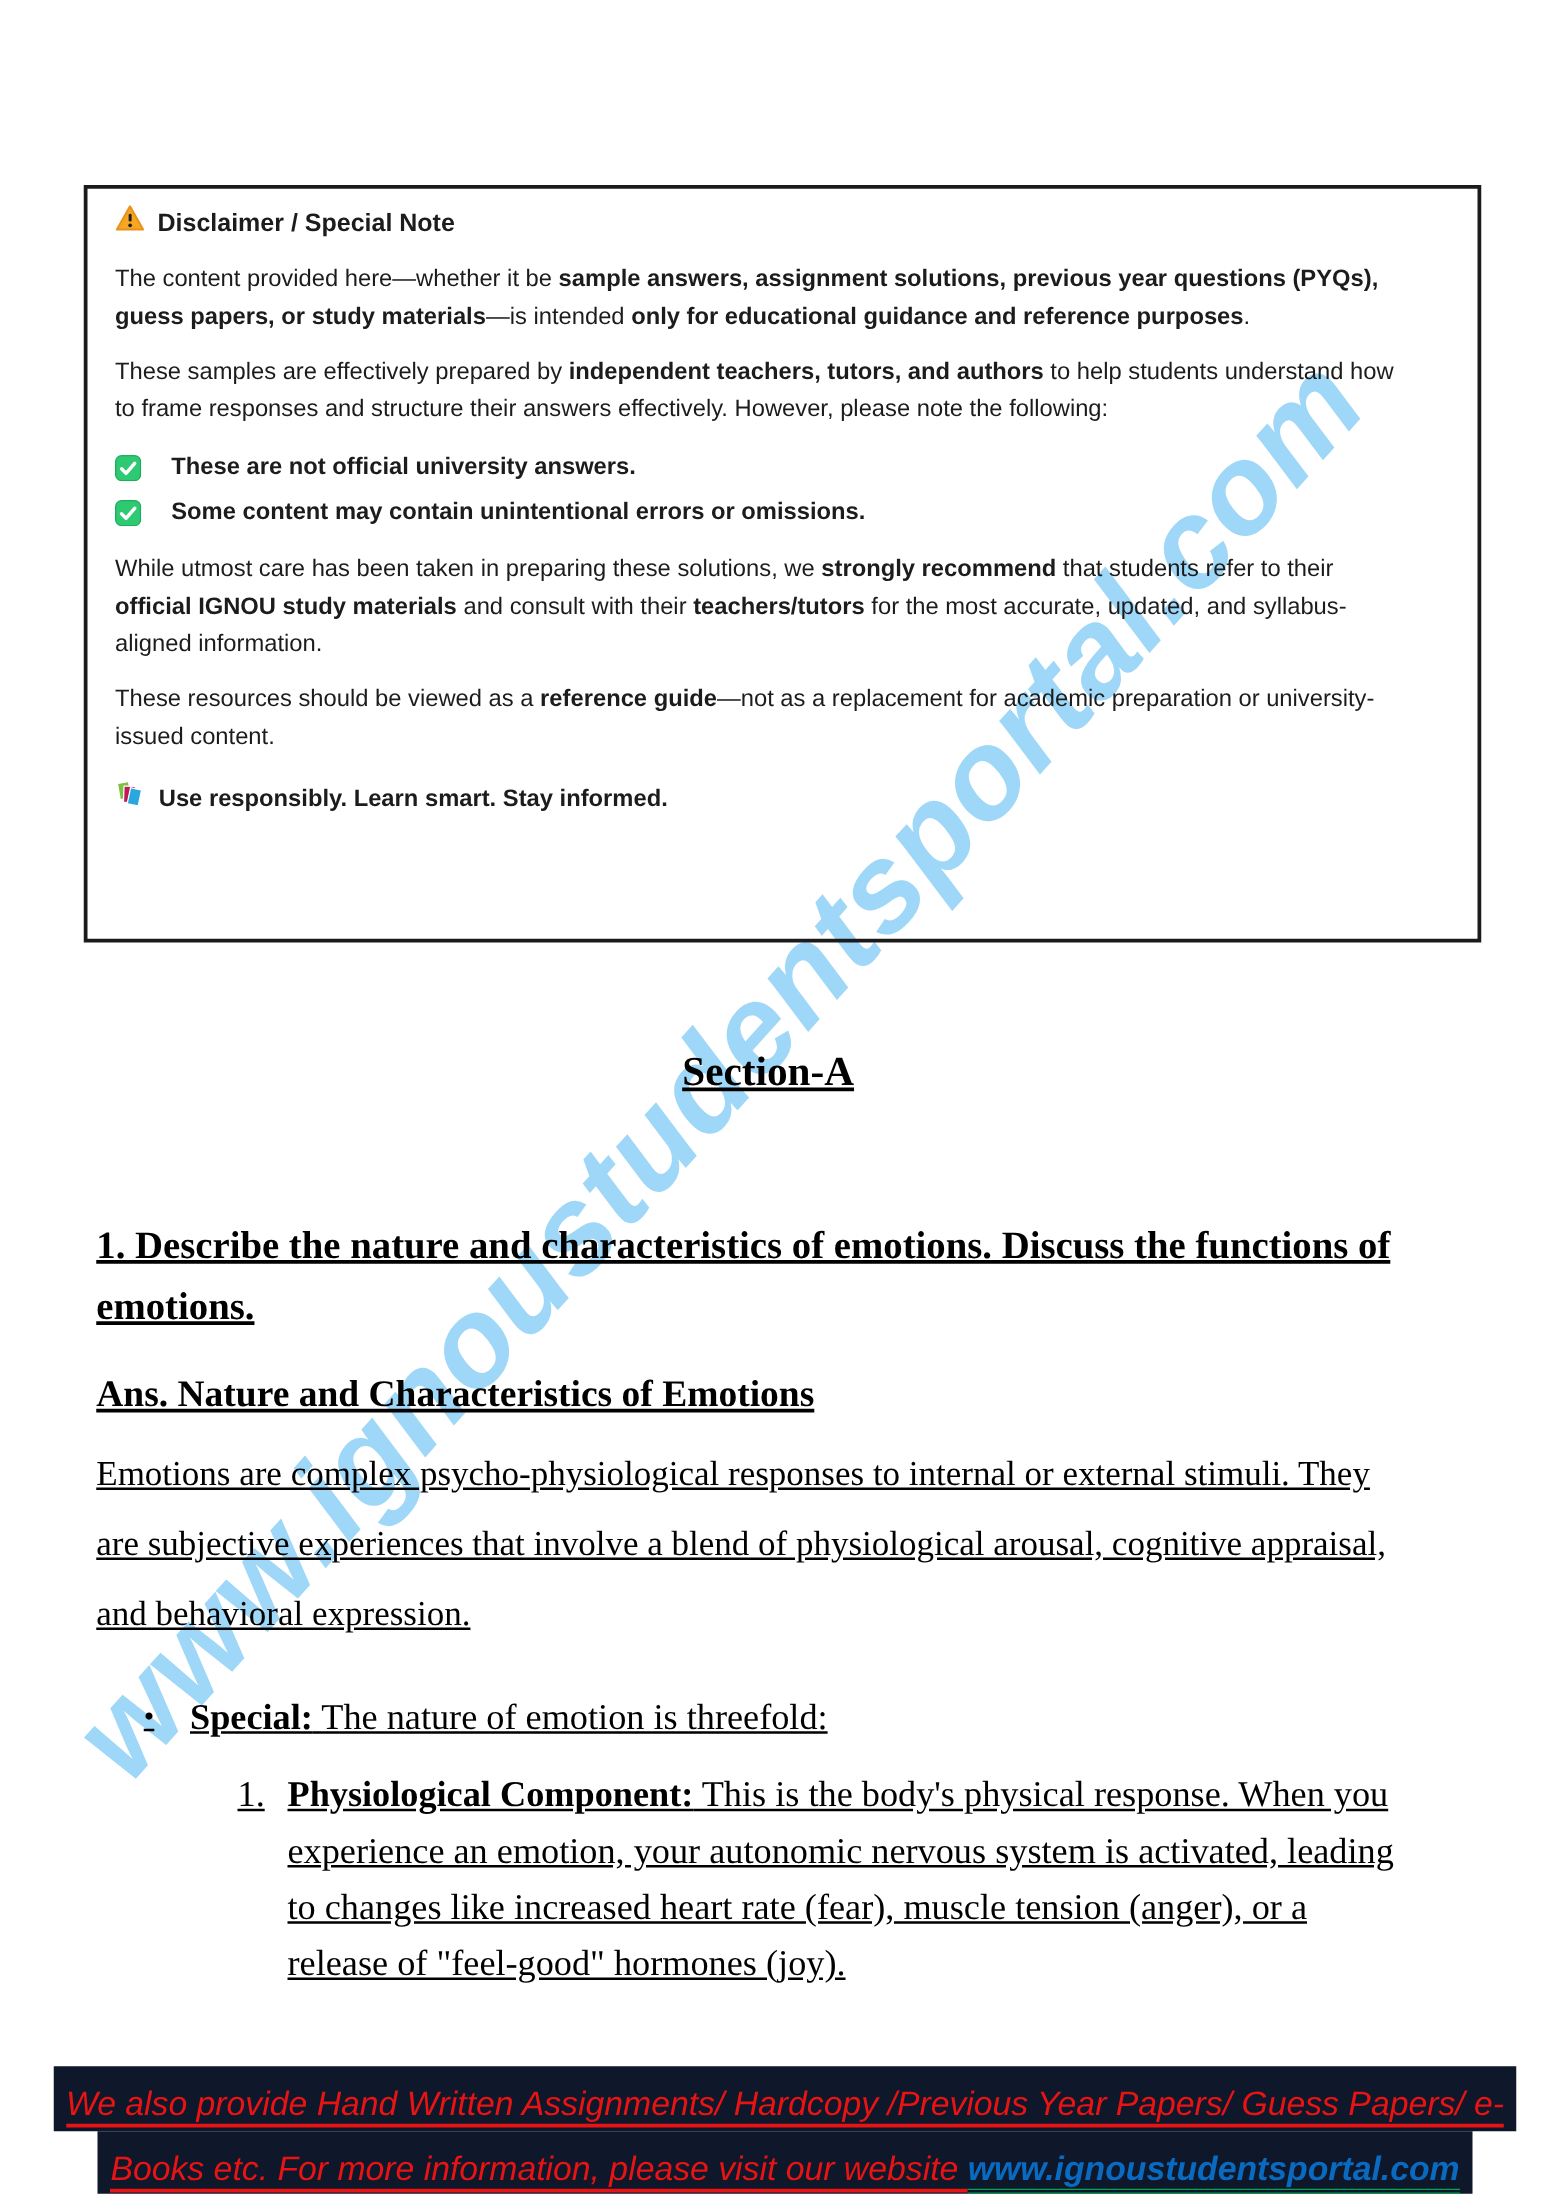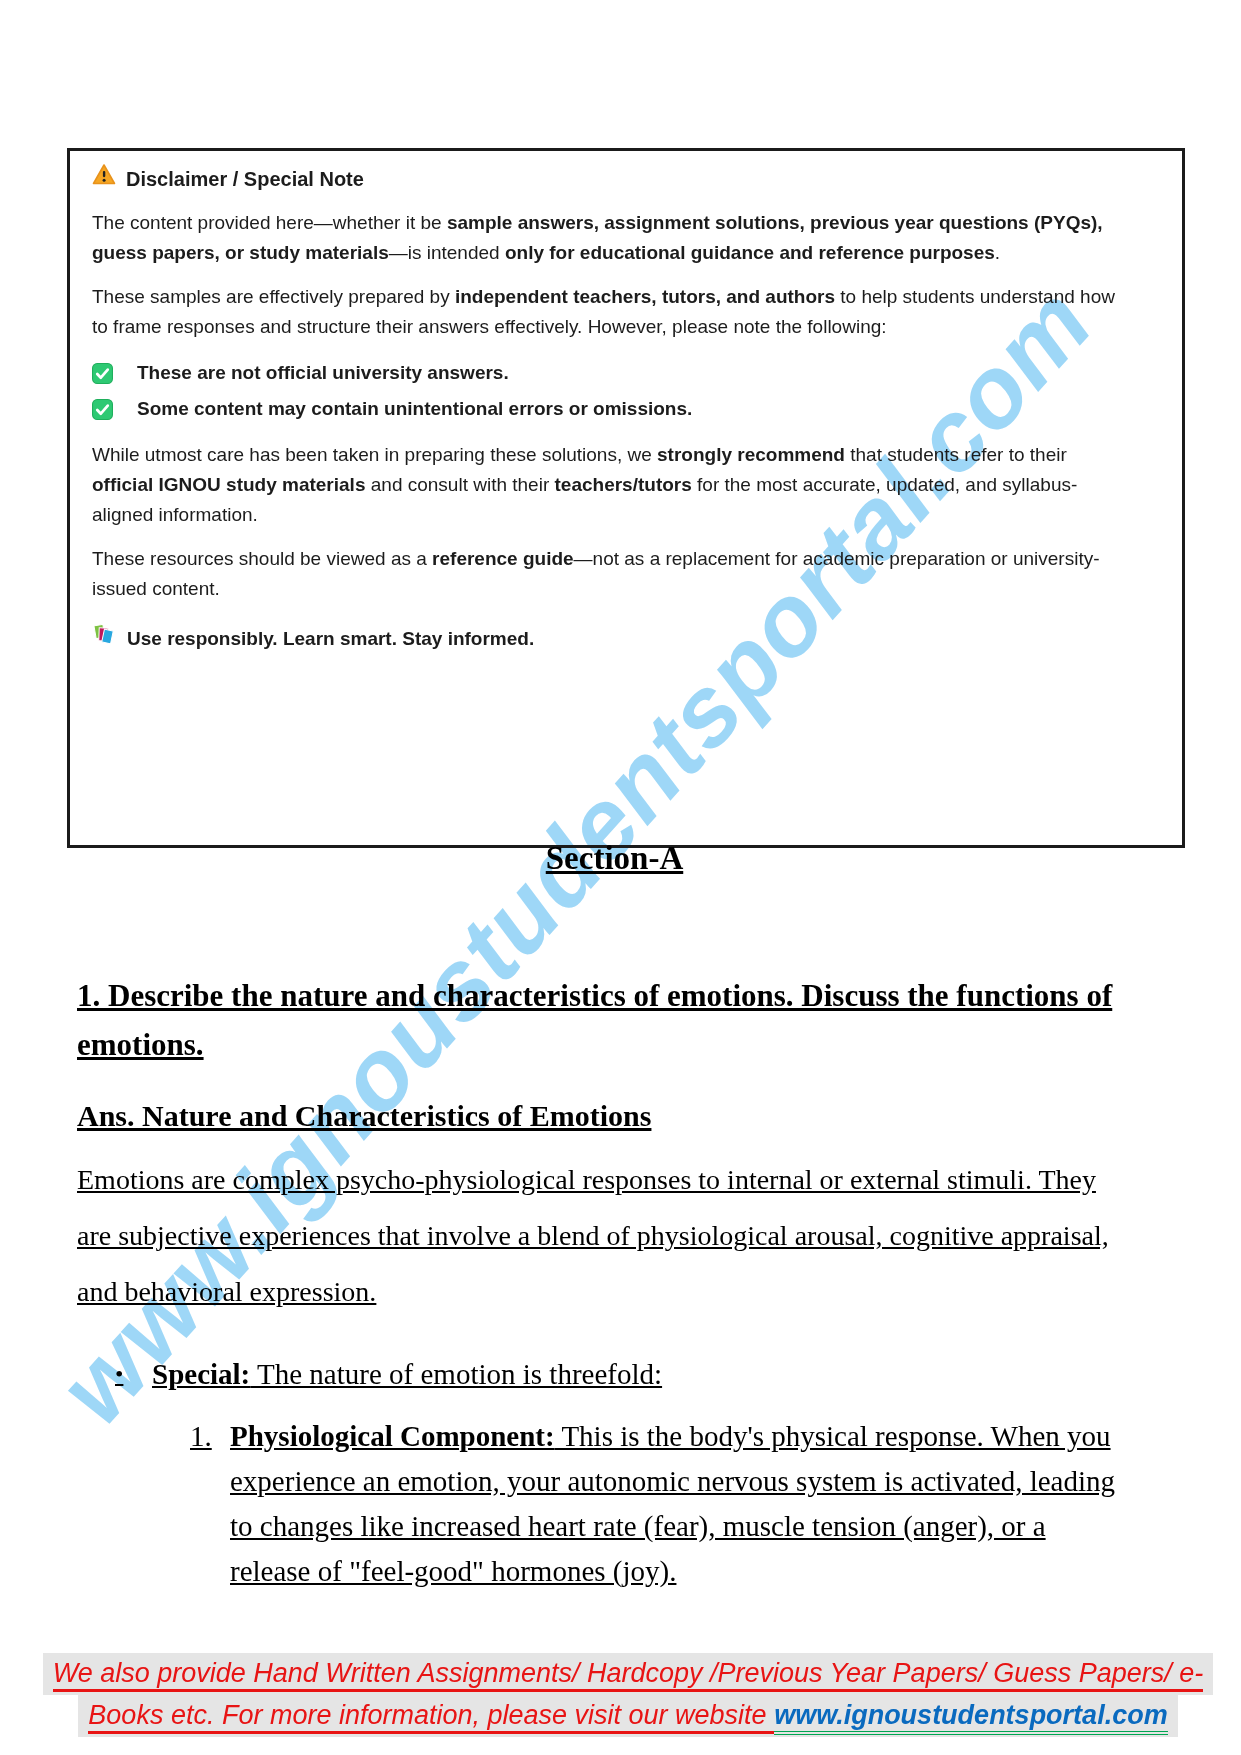--- a/index.html
+++ b/index.html
@@ -10,21 +10,21 @@
   
   .watermark{
     position:absolute;left:575px;top:855px;z-index:1;
     transform:translate(-50%,-50%) rotate(-48deg);
     font-family:"Liberation Sans",sans-serif;
     font-style:italic;font-weight:bold;font-size:100px;letter-spacing:1px;
     color:rgba(94,189,242,0.60);white-space:nowrap;pointer-events:none;
   }
   
   .disclaimer-box{
-    position:absolute;left:67px;top:148px;width:1118px;height:700px;
+    position:absolute;left:67px;top:148px;width:1118px;height:606px;
     box-sizing:border-box;border:3px solid #1b1b1b;background:transparent;
     padding:10px 22px;z-index:2;color:#1c1c1c;font-size:19px;line-height:30px;
   }
   .disc-header{display:flex;align-items:center;gap:10px;font-size:20px;
     font-weight:700;margin:2px 0 8px;}
   .disc-p{margin:14px 0;max-width:1030px;}
   .checklist{margin:16px 0;}
   .check-row{display:flex;align-items:center;gap:24px;margin:6px 0;font-weight:700;}
   .check-row .icon{flex:0 0 auto;display:flex;}
   .usage-note{display:flex;align-items:center;gap:10px;font-weight:700;margin-top:18px;}
@@ -43,21 +43,21 @@
   .bullet-dot{width:37px;flex:0 0 auto;font-size:24px;}
   .numbered-row{display:flex;margin:19px 0 0 113px;font-size:29px;line-height:45px;}
   .list-number{width:40px;flex:0 0 auto;}
   .list-text{max-width:900px;}
   
   .footer-banner{
     position:absolute;left:0;top:1653px;width:1241px;text-align:center;z-index:2;
     font-family:"Liberation Sans",sans-serif;font-style:italic;
     font-size:27px;line-height:36px;
   }
-  .footer-line{display:inline-block;background:#e5e5e5;padding:2px 10px 4px;margin-left:15px;}
+  .footer-line{display:inline-block;background:#0f172a;padding:12px 10px 4px;margin-left:15px;}
   .seg-normal{}
   .seg-bold{font-weight:700;}
   .seg-red-underline{color:#E81414;border-bottom:3px solid #E81414;padding-bottom:1px;}
   .seg-link{color:#0A6ABF;font-weight:700;border-bottom:4px double #00A651;
     padding-bottom:1px;cursor:pointer;}
 </style>
 </head>
 <body>
 
 <div class="watermark">www.ignoustudentsportal.com</div>

